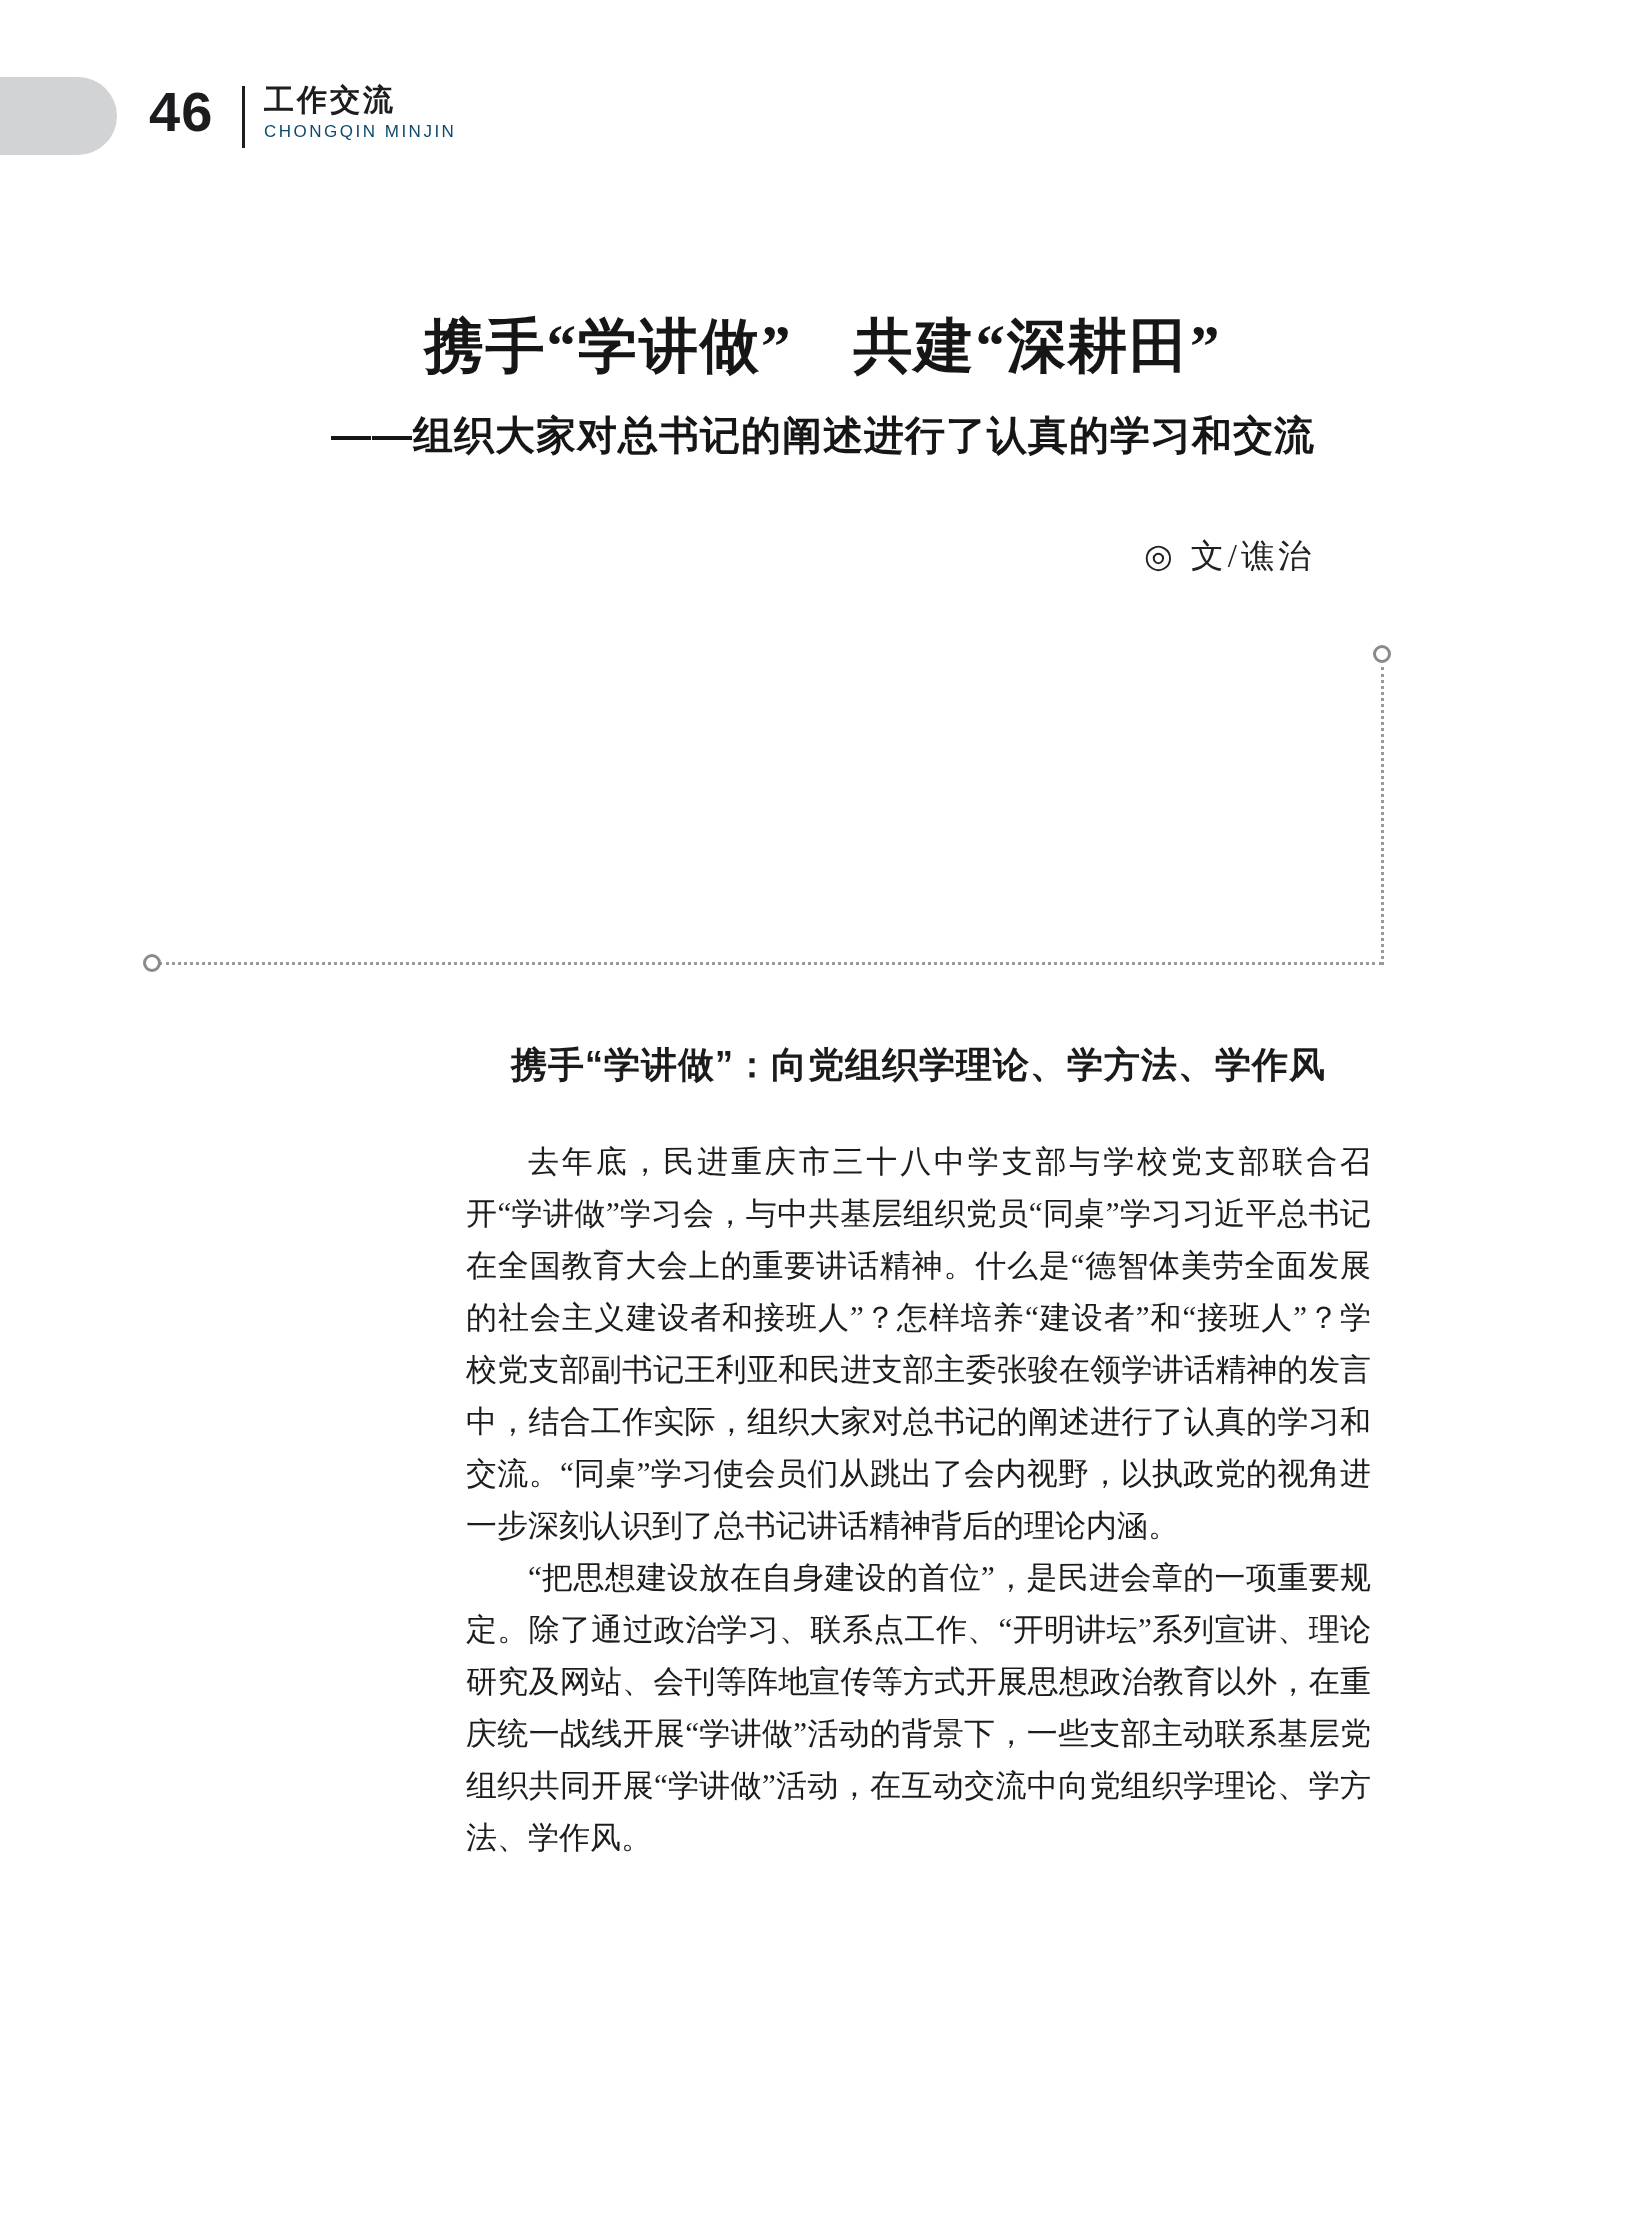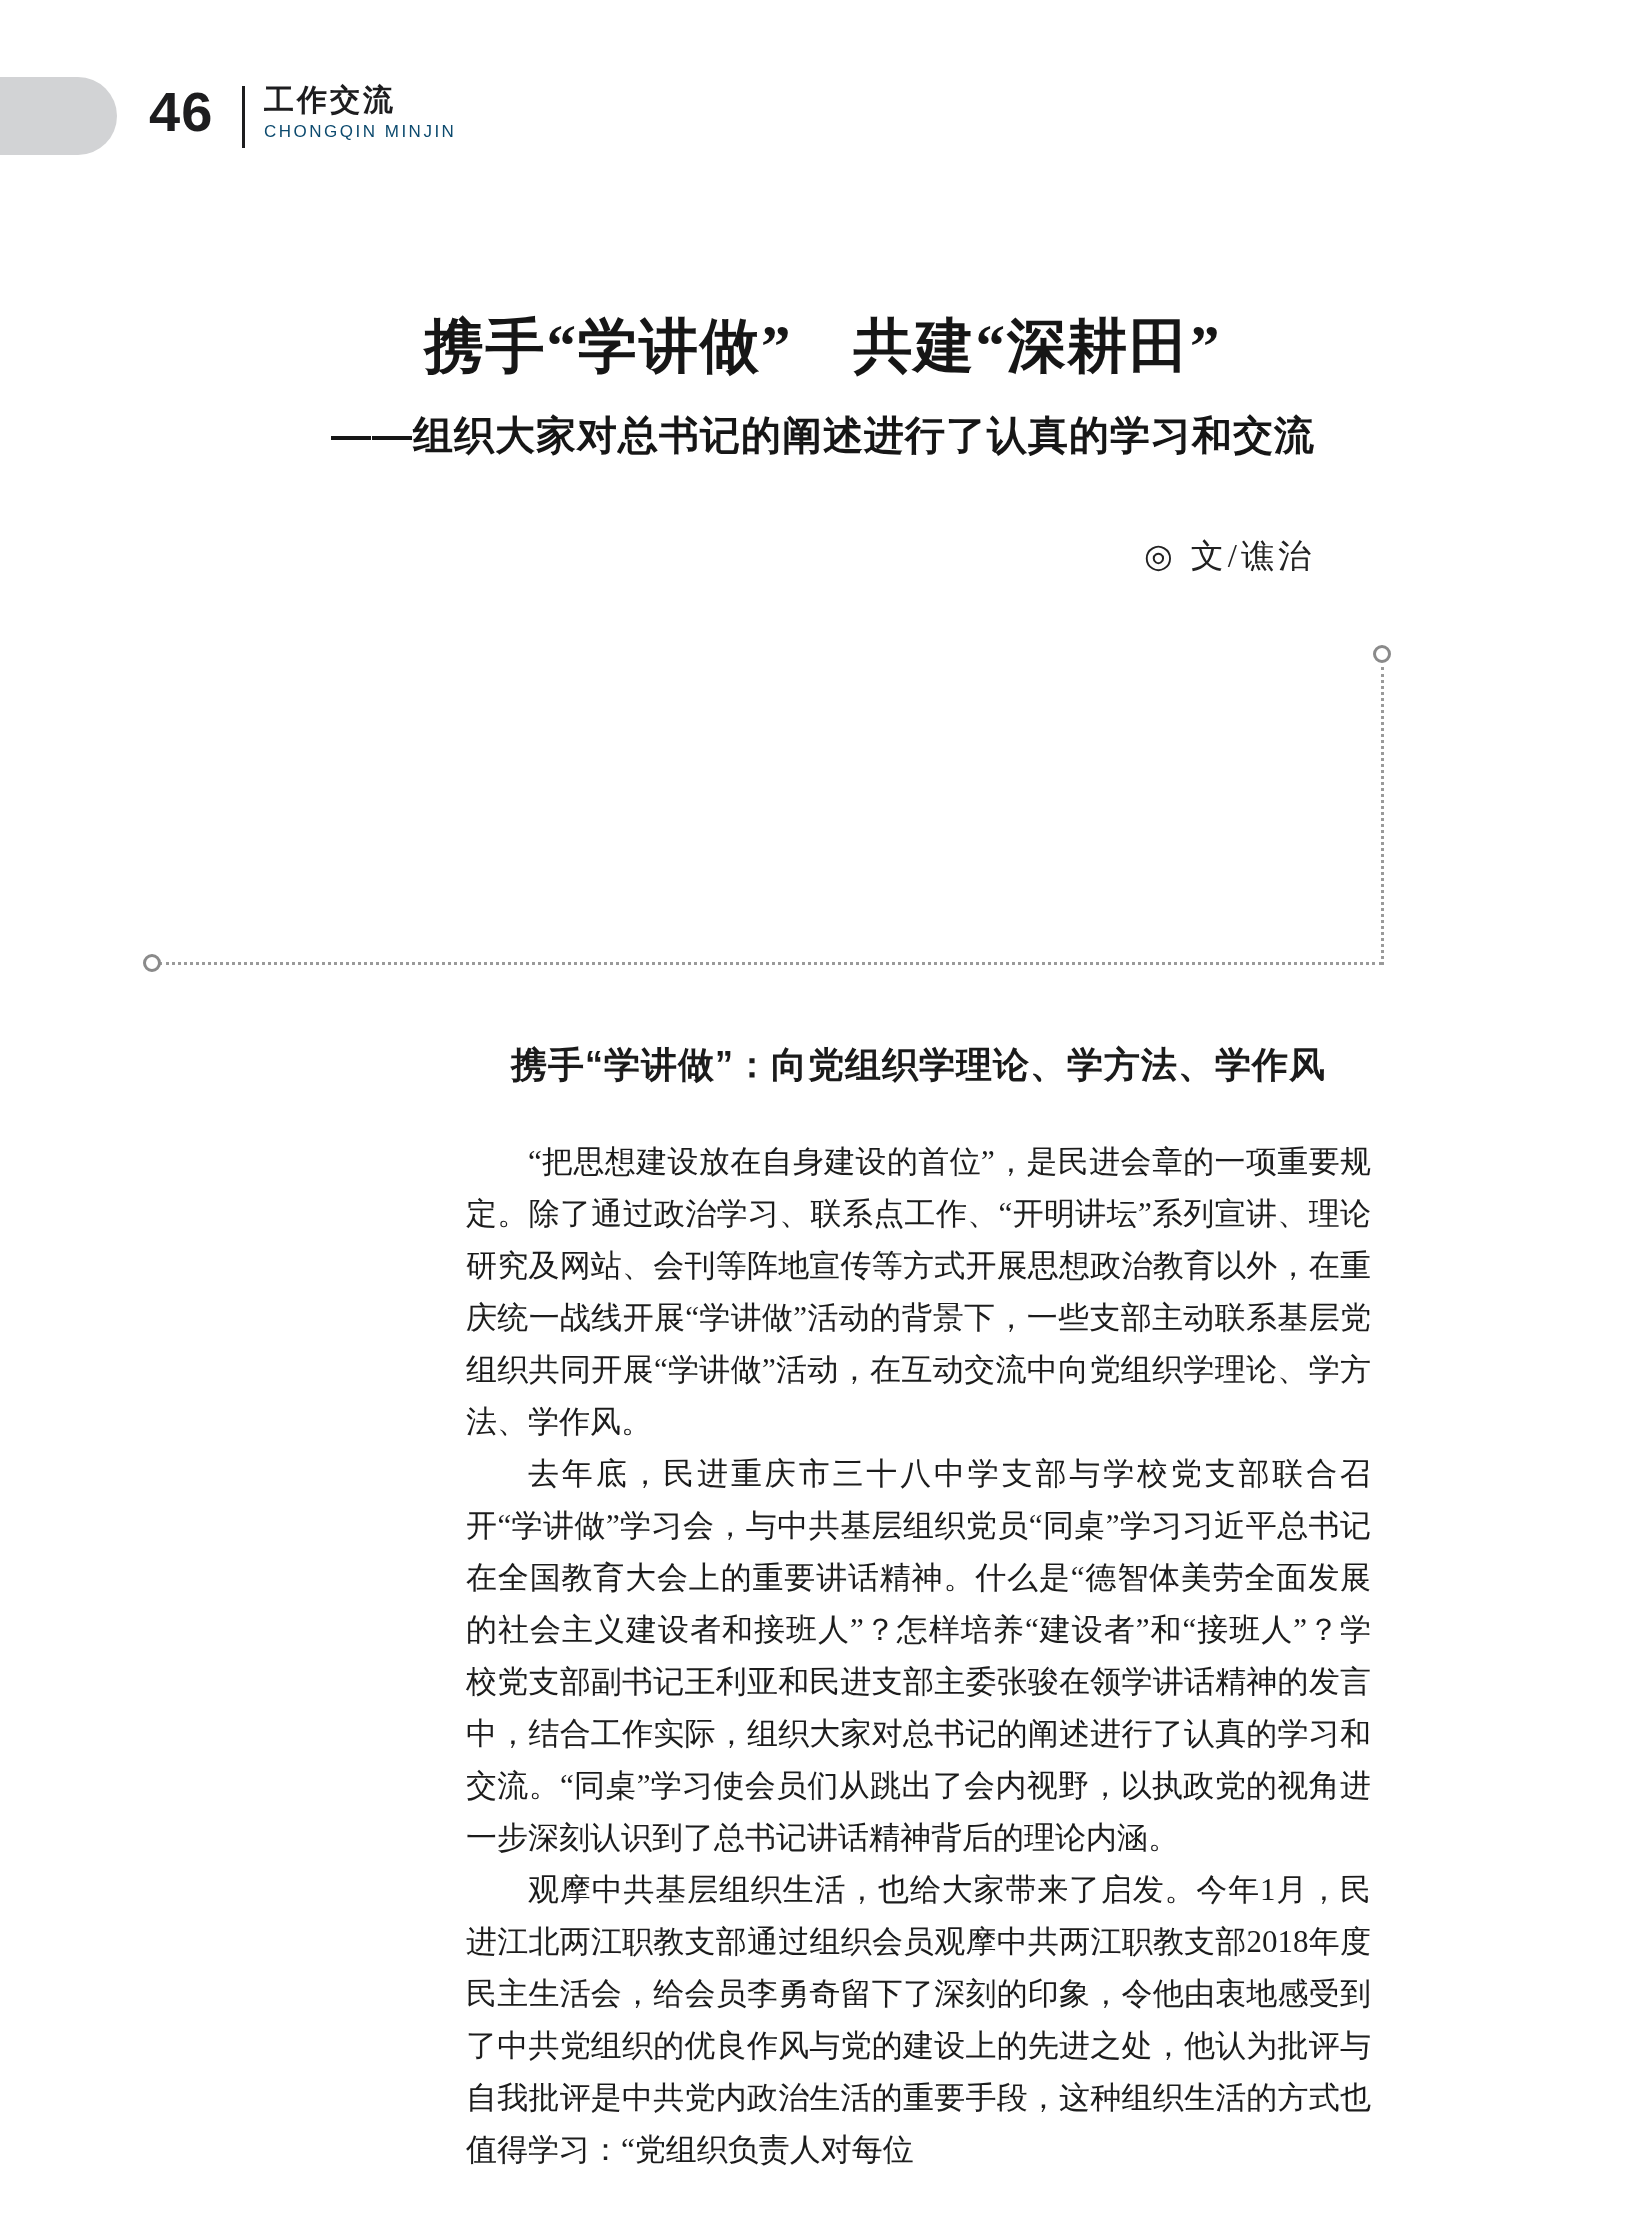--- a/index.html
+++ b/index.html
@@ -118,19 +118,18 @@
 
 
   <div class="dot-v"></div>
   <div class="dot-h"></div>
   <div class="ring tr"></div>
   <div class="ring bl"></div>
 
   <div class="section-heading">携手“学讲做”：向党组织学理论、学方法、学作风</div>
 
   <div class="body-col">
+    <p>去年底，民进重庆市三十八中学支部与学校党支部联合召开“学讲做”学习会，与中共基层组织党员“同桌”学习习近平总书记在全国教育大会上的重要讲话精神。什么是“德智体美劳全面发展的社会主义建设者和接班人”？怎样培养“建设者”和“接班人”？学校党支部副书记王利亚和民进支部主委张骏在领学讲话精神的发言中，结合工作实际，组织大家对总书记的阐述进行了认真的学习和交流。“同桌”学习使会员们从跳出了会内视野，以执政党的视角进一步深刻认识到了总书记讲话精神背后的理论内涵。</p>
     <p>“把思想建设放在自身建设的首位”，是民进会章的一项重要规定。除了通过政治学习、联系点工作、“开明讲坛”系列宣讲、理论研究及网站、会刊等阵地宣传等方式开展思想政治教育以外，在重庆统一战线开展“学讲做”活动的背景下，一些支部主动联系基层党组织共同开展“学讲做”活动，在互动交流中向党组织学理论、学方法、学作风。</p>
-    <p>去年底，民进重庆市三十八中学支部与学校党支部联合召开“学讲做”学习会，与中共基层组织党员“同桌”学习习近平总书记在全国教育大会上的重要讲话精神。什么是“德智体美劳全面发展的社会主义建设者和接班人”？怎样培养“建设者”和“接班人”？学校党支部副书记王利亚和民进支部主委张骏在领学讲话精神的发言中，结合工作实际，组织大家对总书记的阐述进行了认真的学习和交流。“同桌”学习使会员们从跳出了会内视野，以执政党的视角进一步深刻认识到了总书记讲话精神背后的理论内涵。</p>
-    <p>观摩中共基层组织生活，也给大家带来了启发。今年1月，民进江北两江职教支部通过组织会员观摩中共两江职教支部2018年度民主生活会，给会员李勇奇留下了深刻的印象，令他由衷地感受到了中共党组织的优良作风与党的建设上的先进之处，他认为批评与自我批评是中共党内政治生活的重要手段，这种组织生活的方式也值得学习：“党组织负责人对每位</p>
   </div>
 
 </div>
 
 
 </body></html>

